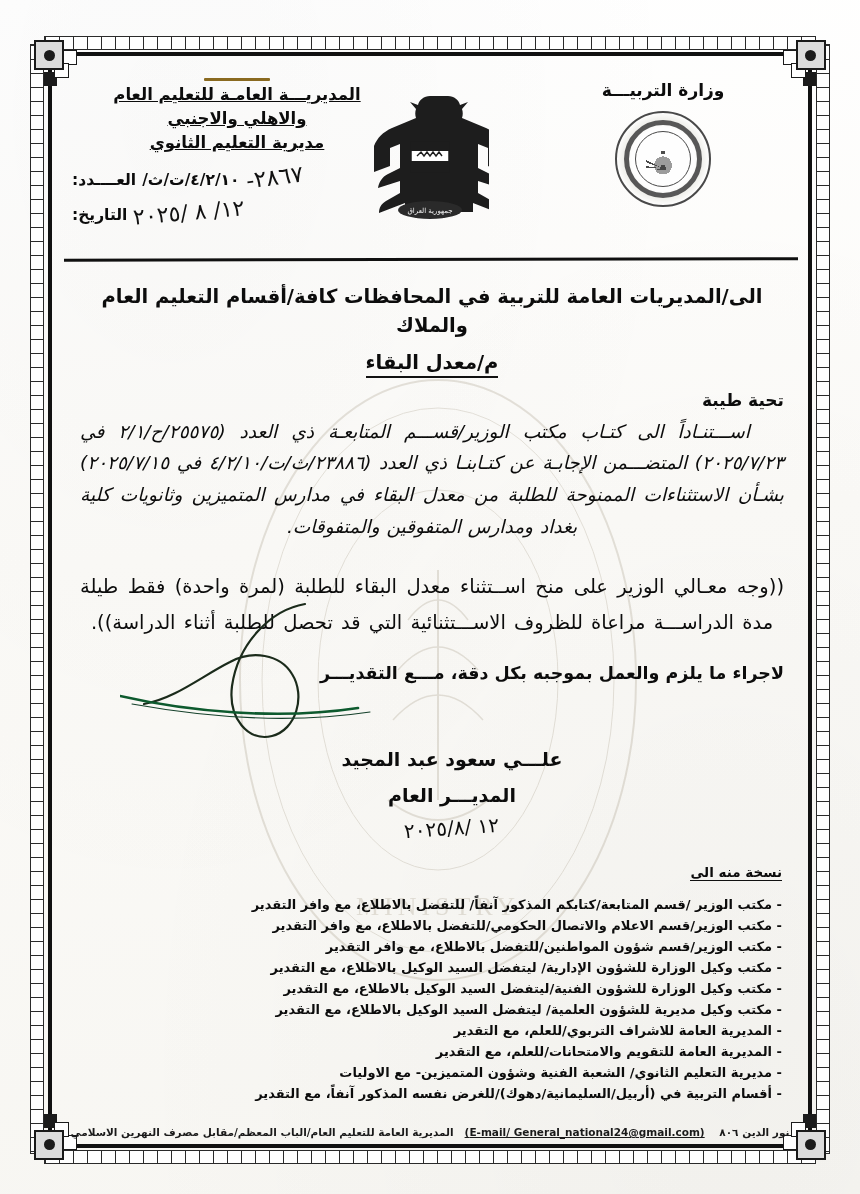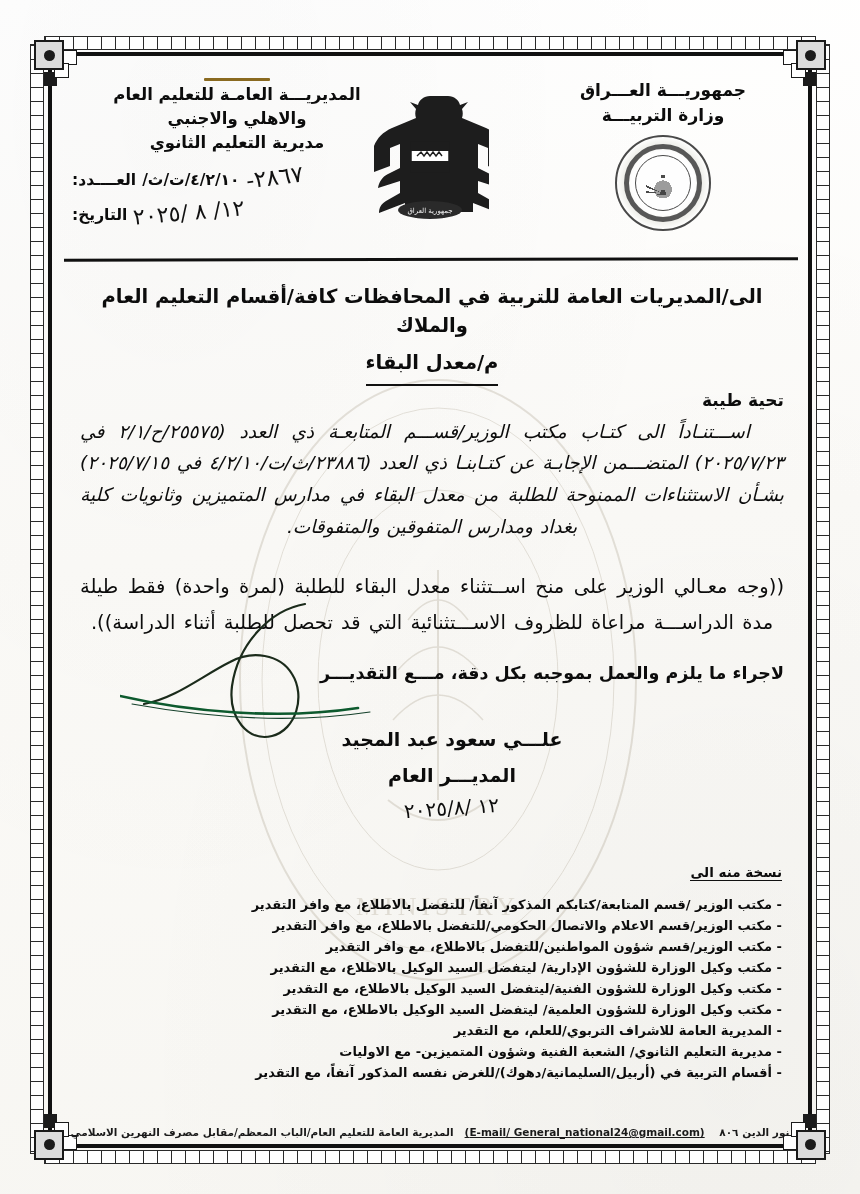--- a/index.html
+++ b/index.html
@@ -84,20 +84,21 @@
     top: 78px; left: 72px; right: 72px;
     height: 160px;
   }
   .hdr-right {
     position: absolute; right: 0; top: 0; width: 250px;
     text-align: center;
   }
   .hdr-left {
     position: absolute; left: 0; top: 0; width: 330px;
     text-align: center;
+    text-decoration: underline;
   }
   .hdr-line {
     font-size: 17px;
     font-weight: bold;
     letter-spacing: 0.5px;
     line-height: 1.45;
     white-space: nowrap;
   }
   .hdr-left .hdr-line { font-size: 16.5px; }
   .tiny-rule {
@@ -181,21 +182,21 @@
   .addressee {
     font-size: 19.5px; font-weight: bold;
     text-align: center; line-height: 1.5;
     letter-spacing: 0px;
   }
   .subject {
     font-size: 19.5px; font-weight: bold;
     text-align: center; margin-top: 10px;
   }
   .subject span {
-    border-bottom: 2.5px solid #111; padding-bottom: 10px;
+    border-bottom: 2.5px solid #111; padding-bottom: 2px;
   }
   .greeting {
     font-size: 17px; font-weight: bold;
     text-align: right; margin-top: 16px;
   }
   .para {
     font-size: 18.5px;
     line-height: 1.72;
     text-align: justify;
     text-align-last: center;
@@ -213,21 +214,21 @@
   }
   .closing {
     font-size: 17.5px; font-weight: bold;
     text-align: right; margin-top: 22px;
     letter-spacing: 0.3px;
   }
 
   
   .signature {
     position: absolute;
-    top: 728px; left: 0; right: 0;
+    top: 748px; left: 0; right: 0;
     text-align: center;
     padding-left: 44px;
   }
   .sig-name {
     font-size: 19px; font-weight: bold; letter-spacing: 0.5px;
   }
   .sig-title {
     font-size: 19px; font-weight: bold; margin-top: 14px;
   }
   .sig-date {
@@ -332,21 +333,20 @@
     <ellipse cx="210" cy="310" rx="176" ry="272" fill="none" stroke="#6b5a3a" stroke-width="1"></ellipse>
     <ellipse cx="210" cy="310" rx="120" ry="190" fill="none" stroke="#6b5a3a" stroke-width="1"></ellipse>
     <path d="M210 200 L210 430 M160 430 Q210 470 260 430" fill="none" stroke="#6b5a3a" stroke-width="2"></path>
     <path d="M180 250 q30 -40 60 0 M170 300 q40 -46 80 0 M165 350 q45 -50 90 0" fill="none" stroke="#6b5a3a" stroke-width="1.5"></path>
     <text x="210" y="545" text-anchor="middle" fill="#6b5a3a" font-family="Liberation Serif, serif" font-size="26" letter-spacing="5">MINISTRY</text>
   </svg>
 
   <div class="header">
 
     <div class="hdr-right">
-      <div class="hdr-line">جمهوريـــة العـــراق</div>
       <div class="hdr-line">وزارة التربيـــة</div>
       <div class="seal">
         <div class="seal-palm"></div>
       </div>
     </div>
 
     <svg class="eagle" viewBox="0 0 118 132">
       <g fill="#1d1d1d">
         <path d="M59 6 c-6 0 -11 4 -12 9 l-8 -3 l6 7 c-1 3 -1 6 0 9 l-24 10 c-9 4 -15 10 -18 18 l0 26 l16 -6 l0 -18 l10 -4 l0 24 l-12 6 c-6 3 -9 8 -10 14 l22 -7 l0 12 l-14 8 c-5 3 -7 7 -7 12 l26 -10 l0 9 l34 0 l34 0 l0 -9 l26 10 c0 -5 -2 -9 -7 -12 l-14 -8 l0 -12 l22 7 c-1 -6 -4 -11 -10 -14 l-12 -6 l0 -24 l10 4 l0 18 l16 6 l0 -26 c-3 -8 -9 -14 -18 -18 l-24 -10 c1 -3 1 -6 0 -9 l6 -7 l-8 3 c-1 -5 -6 -9 -12 -9 z"></path>
       </g>
@@ -404,22 +404,23 @@
     <div><span class="sig-date">١٢ /٢٠٢٥/٨</span></div>
   </div>
 
   <div class="dist">
     <div class="dist-head">نسخة منه الى</div>
     <div class="dist-item">- مكتب الوزير /قسم المتابعة/كتابكم المذكور آنفاً/ للتفضل بالاطلاع، مع وافر التقدير</div>
     <div class="dist-item">- مكتب الوزير/قسم الاعلام والاتصال الحكومي/للتفضل بالاطلاع، مع وافر التقدير</div>
     <div class="dist-item">- مكتب الوزير/قسم شؤون المواطنين/للتفضل بالاطلاع، مع وافر التقدير</div>
     <div class="dist-item">- مكتب وكيل الوزارة للشؤون الإدارية/ ليتفضل السيد الوكيل بالاطلاع، مع التقدير</div>
     <div class="dist-item">- مكتب وكيل الوزارة للشؤون الفنية/ليتفضل السيد الوكيل بالاطلاع، مع التقدير</div>
-    <div class="dist-item">- مكتب وكيل الوزارة للشؤون العلمية/ ليتفضل السيد الوكيل بالاطلاع، مع التقدير</div>
+    <div class="dist-item">- مكتب وكيل مديرية للشؤون العلمية/ ليتفضل السيد الوكيل بالاطلاع، مع التقدير</div>
     <div class="dist-item">- المديرية العامة للاشراف التربوي/للعلم، مع التقدير</div>
+    <div class="dist-item">- المديرية العامة للتقويم والامتحانات/للعلم، مع التقدير</div>
     <div class="dist-item">-  مديرية التعليم الثانوي/ الشعبة الفنية وشؤون المتميزين- مع الاوليات</div>
     <div class="dist-item">- أقسام التربية في (أربيل/السليمانية/دهوك)/للغرض نفسه المذكور آنفاً، مع التقدير</div>
   </div>
 
   <div class="footer">
     <span>نور الدين ٨٠٦</span>
     <span>&nbsp;&nbsp;</span>
     <span class="mail">(E-mail/ General_national24@gmail.com)</span>
     <span>&nbsp;</span>
     <span>المديرية العامة للتعليم العام/الباب المعظم/مقابل مصرف النهرين الاسلامي</span>

